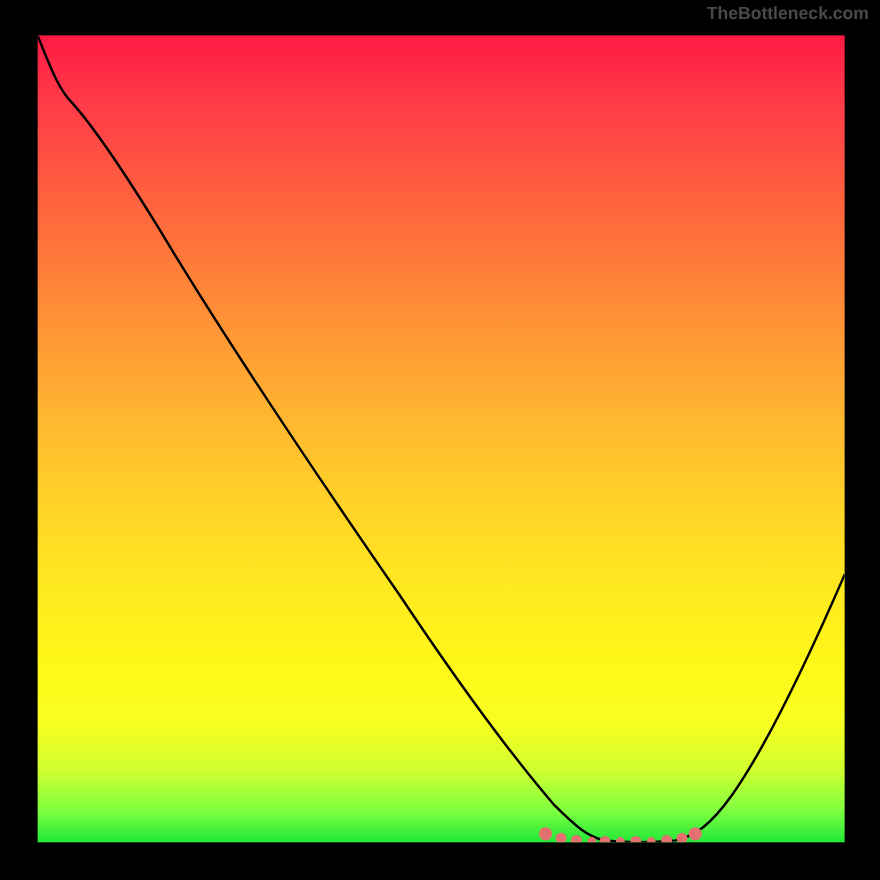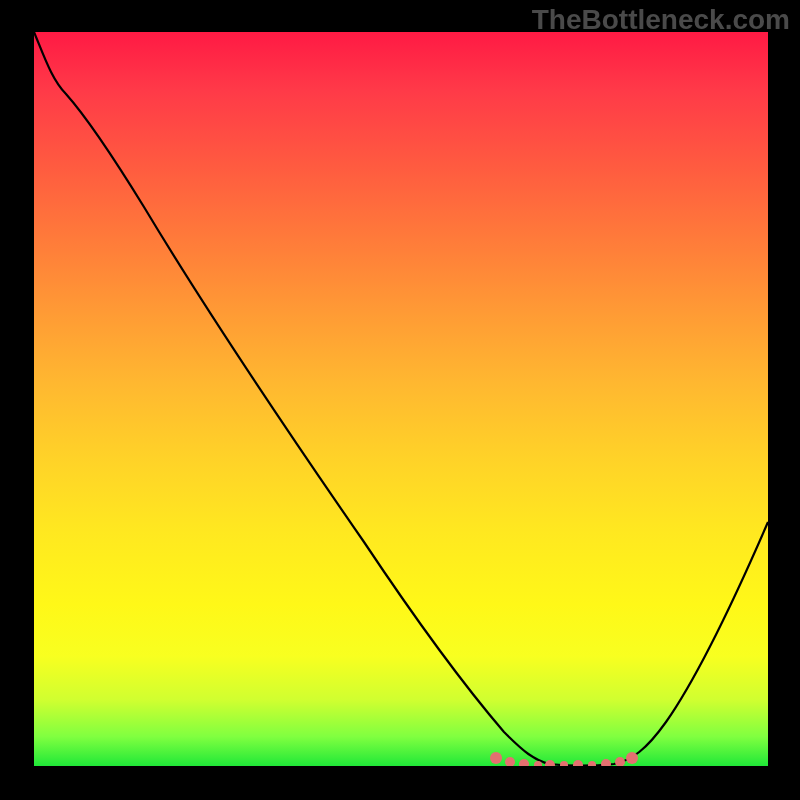--- a/index.html
+++ b/index.html
@@ -15,21 +15,21 @@
     width: 800px;
     height: 800px;
     position: relative;
     background: #000;
   }
   .watermark {
     position: absolute;
     top: 4px;
     right: 10px;
     color: #4a4a4a;
-    font-size: 28px;
+    font-size: 16px;
     font-weight: bold;
     z-index: 10;
   }
   .plot-area {
     position: absolute;
     left: 34px;
     top: 32px;
     width: 734px;
     height: 734px;
     overflow: hidden;

